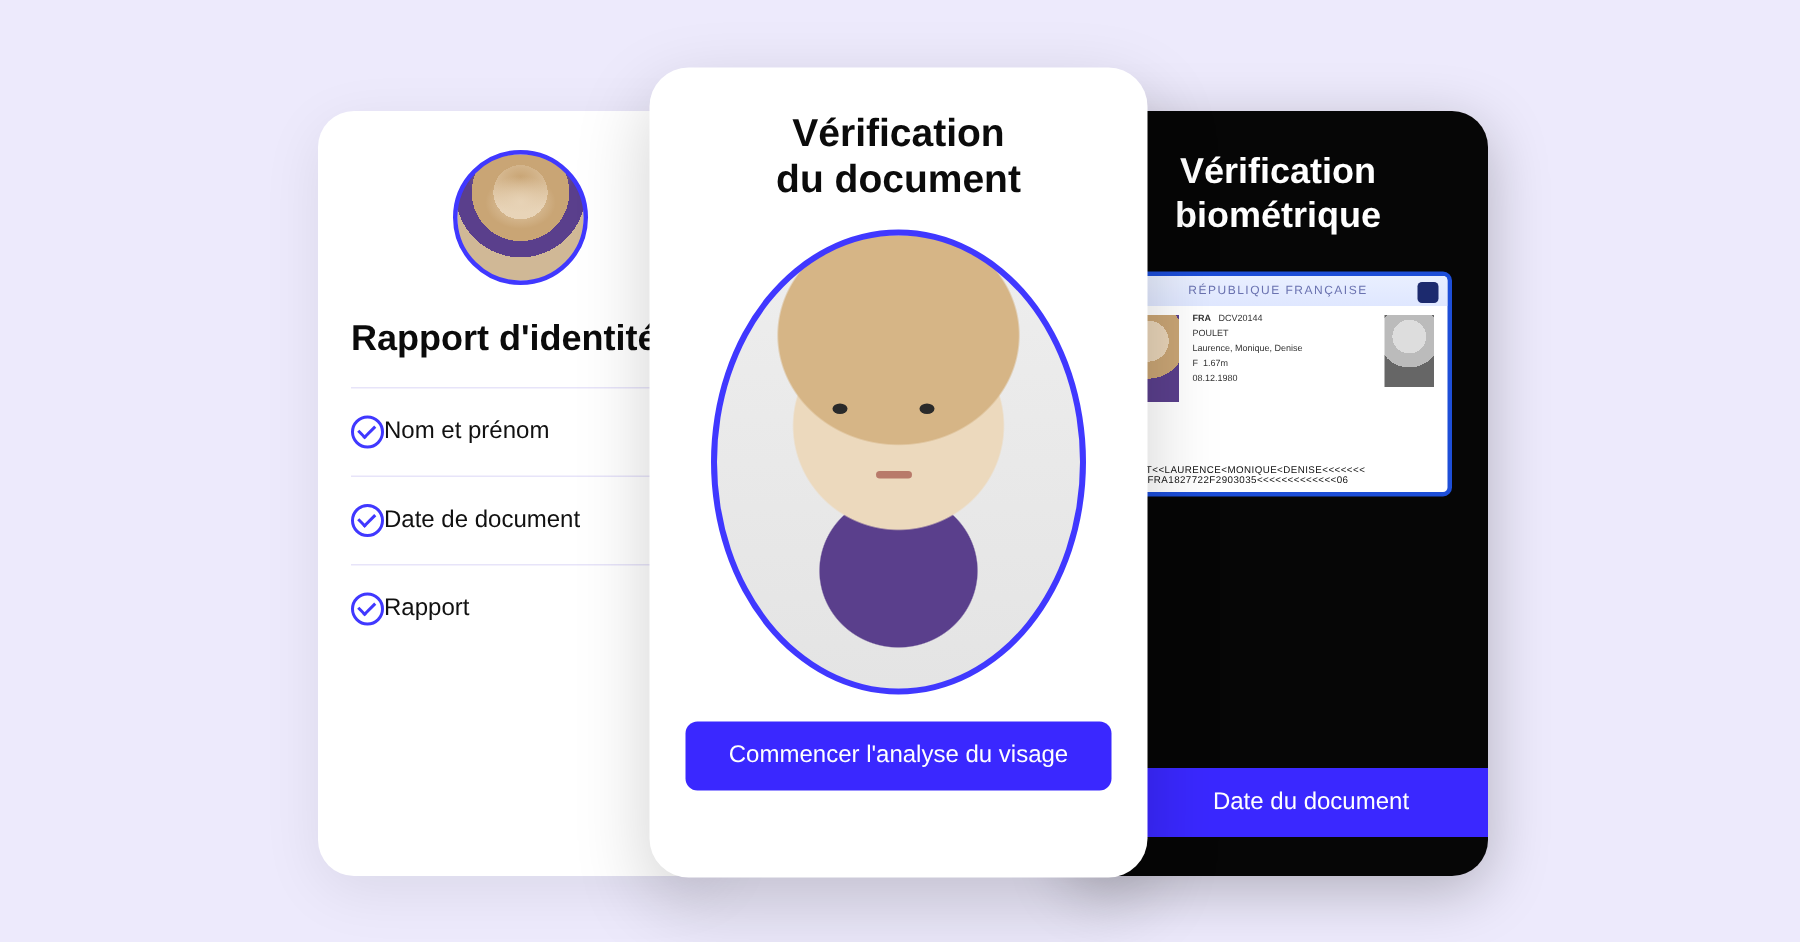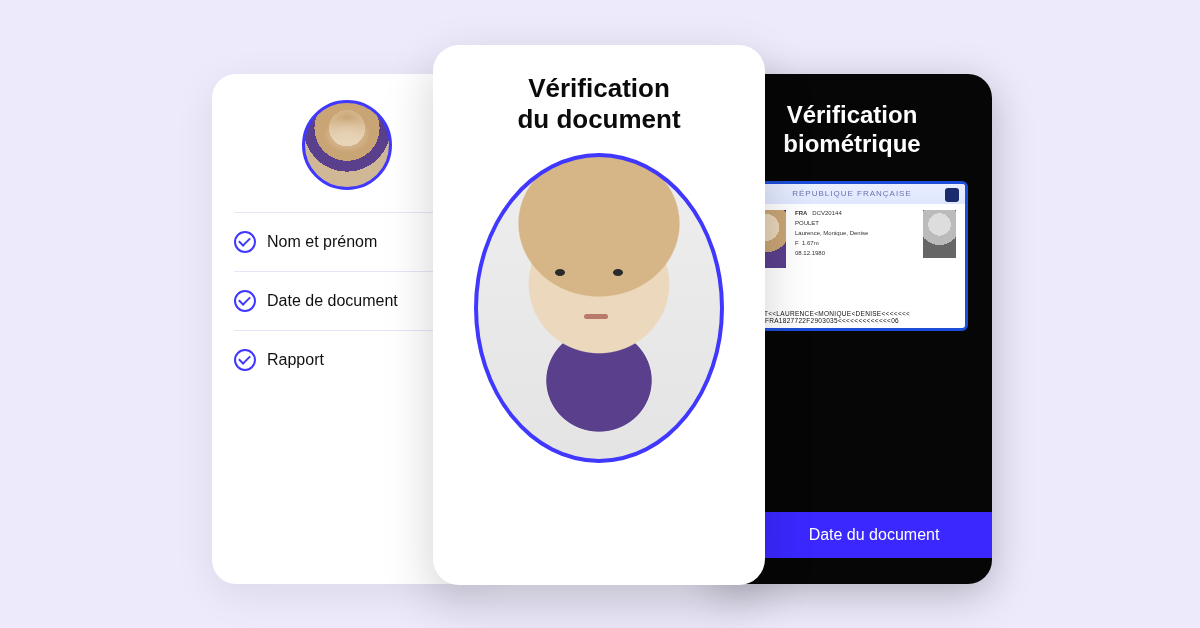--- a/index.html
+++ b/index.html
@@ -4,21 +4,21 @@
 <style>
 *{margin:0;padding:0;box-sizing:border-box;font-family:-apple-system,BlinkMacSystemFont,'Segoe UI',Arial,sans-serif}
 body{background:#edeafc;width:1200px;height:628px;position:relative;overflow:hidden}
 .stage{position:relative;width:100%;height:100%}
 
 
 .card-left{position:absolute;left:212px;top:74px;width:270px;height:510px;background:#fff;border-radius:24px;box-shadow:0 10px 40px rgba(0,0,0,.08);padding:26px 22px;overflow:hidden}
 .avatar-sm{width:90px;height:90px;border-radius:50%;border:3px solid #4038ff;margin:0 auto 22px;background:radial-gradient(circle at 50% 30%,#e8d4b8 0 25%,#c9a575 25% 45%,#5a3f8c 45% 60%,#d0b896 60%);position:relative;overflow:hidden}
 .avatar-sm::after{content:"";position:absolute;inset:0;background:radial-gradient(ellipse 40% 30% at 50% 38%,rgba(232,212,184,.9),transparent 70%),radial-gradient(ellipse 60% 40% at 50% 18%,#c9a575,transparent 70%)}
 .card-left h2{font-size:24px;font-weight:700;color:#0b0b0b;margin-bottom:18px;white-space:nowrap}
-.list-item{display:flex;align-items:center;gap:11px;padding:18px 0;border-top:1px solid #e7e4f9}
+.list-item{display:flex;align-items:center;gap:0;padding:18px 0;border-top:1px solid #e7e4f9}
 .list-item:first-of-type{border-top:none}
 .check-icon{width:22px;height:22px;border:2px solid #4038ff;border-radius:50%;position:relative;flex:0 0 auto}
 .check-icon::after{content:"";position:absolute;left:5px;top:2px;width:5px;height:9px;border:solid #4038ff;border-width:0 2px 2px 0;transform:rotate(45deg)}
 .list-item span{font-size:16px;color:#111;white-space:nowrap}
 
 
 .card-right{position:absolute;left:712px;top:74px;width:280px;height:510px;background:#060606;border-radius:24px;box-shadow:0 10px 40px rgba(0,0,0,.25);padding:26px 22px;overflow:hidden;color:#fff}
 .card-right h2{font-size:24px;font-weight:700;line-height:1.22;text-align:center;margin-bottom:22px;white-space:pre-line}
 .idcard-frame{width:232px;height:150px;border:3px solid #1d4ed8;border-radius:6px;margin:0 auto;background:#fff;position:relative;overflow:hidden}
 .idcard-top{position:absolute;top:0;left:0;right:0;height:20px;background:linear-gradient(#e9efff,#dfe7ff);display:flex;align-items:center;justify-content:center}
@@ -40,20 +40,21 @@
 .face-oval::after{content:"";position:absolute;left:44%;top:52%;width:24px;height:5px;background:#b87a6a;border-radius:4px}
 .btn{display:block;width:100%;background:#3a28ff;color:#fff;border:none;border-radius:8px;padding:14px 10px;font-size:16px;font-weight:400;text-align:center;cursor:pointer}
 </style>
 </head>
 <body>
 
 <div class="stage">
 
   <div class="card-left">
     <div class="avatar-sm"></div>
+    <h2>Rapport d'identité</h2>
     <div class="list-item">
       <div class="check-icon"></div>
       <span>Nom et prénom</span>
     </div>
     <div class="list-item">
       <div class="check-icon"></div>
       <span>Date de document</span>
     </div>
     <div class="list-item">
       <div class="check-icon"></div>
@@ -85,15 +86,16 @@
         <div>58&lt;&lt;3FRA1827722F2903035&lt;&lt;&lt;&lt;&lt;&lt;&lt;&lt;&lt;&lt;&lt;&lt;&lt;06</div>
       </div>
     </div>
     <button class="btn">Date du document</button>
   </div>
 
   <div class="card-center">
     <h2>Vérification
 du document</h2>
     <div class="face-oval"></div>
+    <button class="btn">Commencer l'analyse du visage</button>
   </div>
 
 </div>
 
 </body></html>

